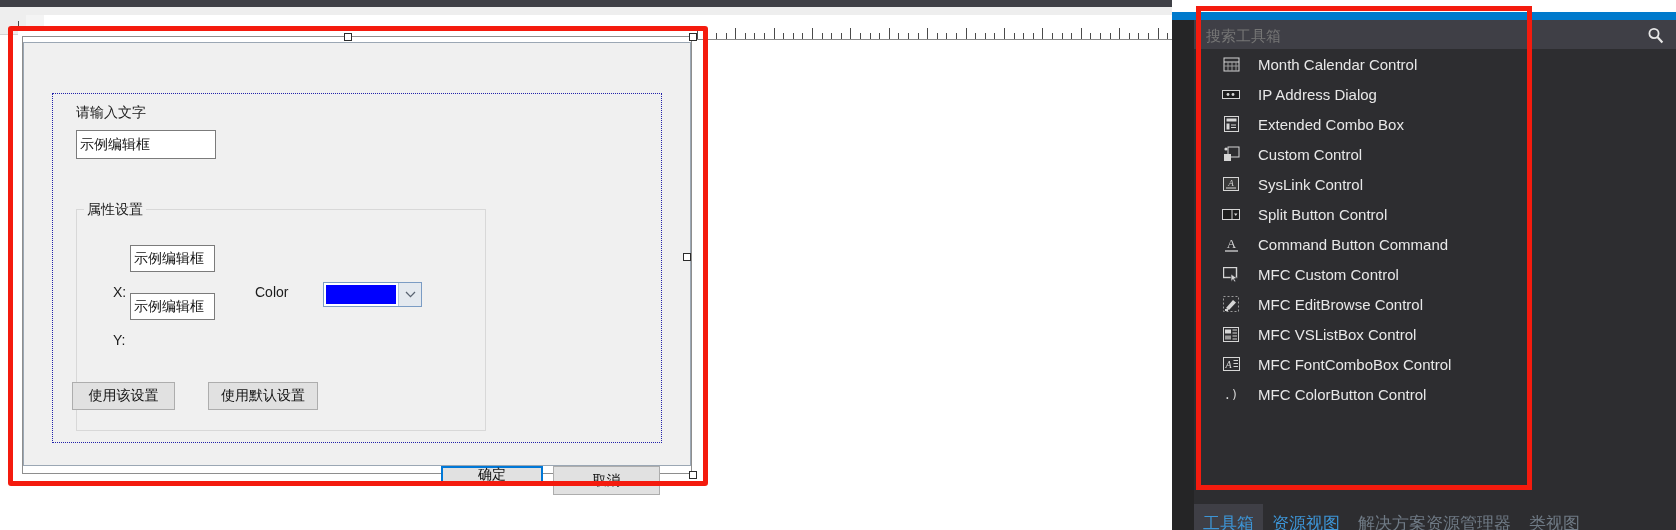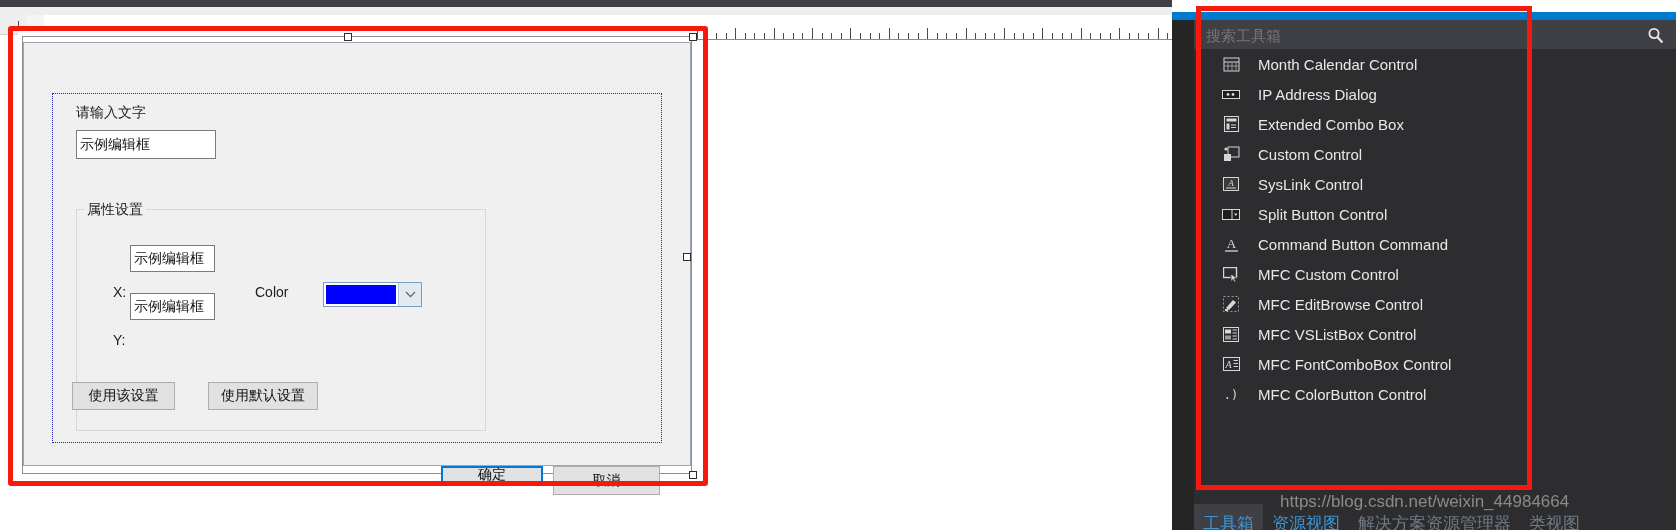--- a/index.html
+++ b/index.html
@@ -526,15 +526,14 @@
     <div class="tb-tabs" id="toolbox-tabs">
         <div class="tb-tab active">工具箱</div>
         <div class="tb-tab">资源视图</div>
         <div class="tb-tab dim">解决方案资源管理器</div>
         <div class="tb-tab dim">类视图</div>
       </div>
   </div>
 
   <div class="red-box-right"></div>
 
-  <div class="watermark">https://blog.csdn.net/weixin_44984664</div>
 
 </div>
 
 </body></html>

